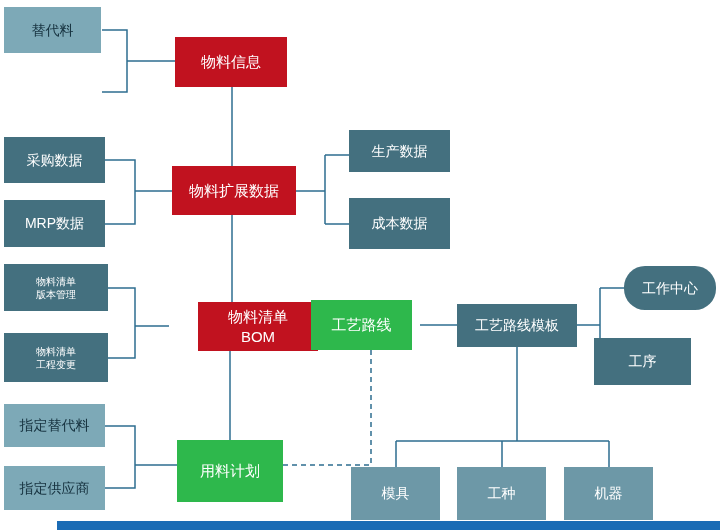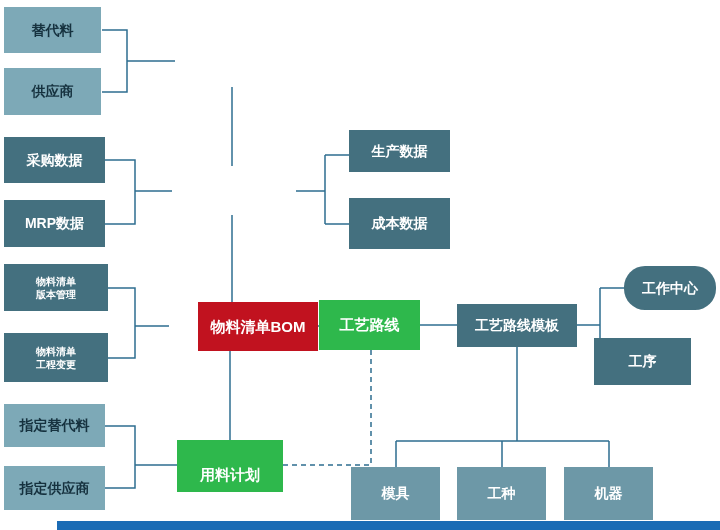--- a/index.html
+++ b/index.html
@@ -2,22 +2,22 @@
 <html style="--c-red: #c1121f; --c-green: #2eb84c; --c-dark: #44707f; --c-light: #7da9b7; --c-mid: #6d98a7; --c-line: #2e6e90; --c-bottom-bar: #1b6cb5; --c-text-dark: #16323f;"><head>
 <meta charset="utf-8">
 <style>
   html,body{margin:0;padding:0;background:#ffffff;}
   .canvas{
     position:relative;width:720px;height:530px;background:#ffffff;
     font-family:"Liberation Sans","DejaVu Sans",sans-serif;overflow:hidden;
   }
   .node{
     position:absolute;display:flex;align-items:center;justify-content:center;
-    text-align:center;box-sizing:border-box;font-weight:bold;font-size:14px;
-    line-height:1.3;white-space:pre-line;padding:8px;
+    text-align:center;box-sizing:border-box;font-weight:normal;font-size:14px;
+    line-height:1.3;white-space:pre-line;padding:14px;
   }
   .red{background:var(--c-red);color:#ffffff;font-size:15px;}
   .green{background:var(--c-green);color:#ffffff;font-size:15px;}
   .dark{background:var(--c-dark);color:#ffffff;}
   .light{background:var(--c-light);color:var(--c-text-dark);}
   .mid{background:var(--c-mid);color:#ffffff;}
   .small{font-size:10px;}
   svg.connectors{position:absolute;left:0;top:0;pointer-events:none;}
   .connector{fill:none;stroke:var(--c-line);stroke-width:1.5;}
   .dashed{stroke-dasharray:5 4;}
@@ -41,33 +41,36 @@
     <path class="connector" d="M230 351 V440"></path>
     <path class="connector" d="M105 426 H135 V488 H105 M135 465 H177"></path>
     <path class="connector dashed" d="M371 350 V465 H283"></path>
     <path class="connector" d="M517 347 V441 M396 441 H609 M396 441 V467 M502 441 V467 M609 441 V467"></path>
   </svg>
 
   <div class="node light" style="left:4px;top:7px;width:97px;height:46px;">
     <span>替代料</span>
   </div>
 
-  <div class="node light" style="left:4px;top:68px;width:97px;height:47px;">
-    <span>供应商</span>
+
+  <div class="node red" style="left:175px;top:37px;width:112px;height:50px;">
+    <span>物料信息</span>
   </div>
-
 
   <div class="node dark" style="left:4px;top:137px;width:101px;height:46px;">
     <span>采购数据</span>
   </div>
 
   <div class="node dark" style="left:4px;top:200px;width:101px;height:47px;">
     <span>MRP数据</span>
   </div>
 
+  <div class="node red" style="left:172px;top:166px;width:124px;height:49px;">
+    <span>物料扩展数据</span>
+  </div>
 
   <div class="node dark" style="left:349px;top:130px;width:101px;height:42px;">
     <span>生产数据</span>
   </div>
 
   <div class="node dark" style="left:349px;top:198px;width:101px;height:51px;">
     <span>成本数据</span>
   </div>
 
   <div class="node dark small" style="left:4px;top:264px;width:104px;height:47px;">
@@ -77,21 +80,21 @@
 
   <div class="node dark small" style="left:4px;top:333px;width:104px;height:49px;">
     <span>物料清单
 工程变更</span>
   </div>
 
   <div class="node red" style="left:169px;top:302px;width:120px;height:49px;margin-left:29px;">
     <span>物料清单BOM</span>
   </div>
 
-  <div class="node green" style="left:319px;top:300px;width:101px;height:50px;">
+  <div class="node green" style="left:311px;top:300px;width:101px;height:50px;">
     <span>工艺路线</span>
   </div>
 
   <div class="node dark" style="left:457px;top:304px;width:120px;height:43px;">
     <span>工艺路线模板</span>
   </div>
 
   <div class="node dark" style="left:624px;top:266px;width:92px;height:44px;border-radius:21px;">
     <span>工作中心</span>
   </div>
@@ -101,21 +104,21 @@
   </div>
 
   <div class="node light" style="left:4px;top:404px;width:101px;height:43px;">
     <span>指定替代料</span>
   </div>
 
   <div class="node light" style="left:4px;top:466px;width:101px;height:44px;">
     <span>指定供应商</span>
   </div>
 
-  <div class="node green" style="left:177px;top:440px;width:106px;height:52px;align-items:flex-end;">
+  <div class="node green" style="left:177px;top:440px;width:106px;height:62px;">
     <span>用料计划</span>
   </div>
 
   <div class="node mid" style="left:351px;top:467px;width:89px;height:53px;">
     <span>模具</span>
   </div>
 
   <div class="node mid" style="left:457px;top:467px;width:89px;height:53px;">
     <span>工种</span>
   </div>

